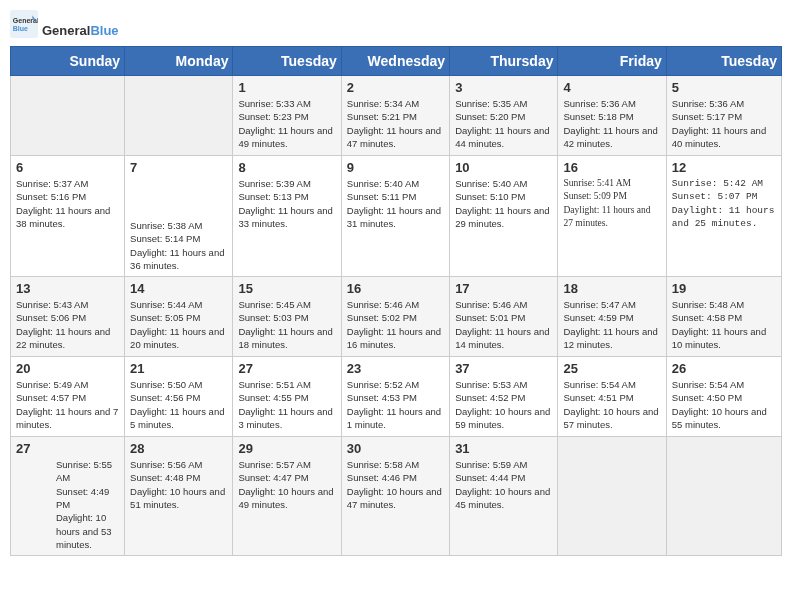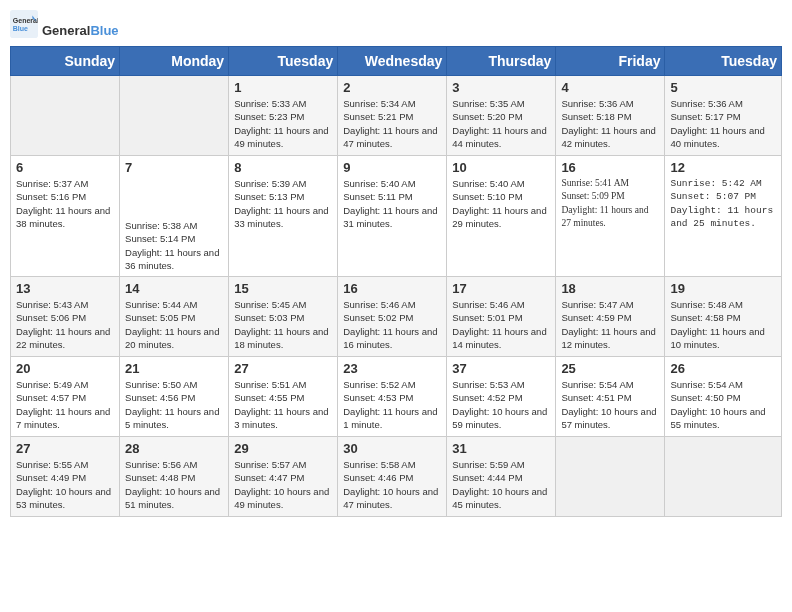--- a/index.html
+++ b/index.html
@@ -277,21 +277,21 @@
         <td>
           <span class="day-num">26</span>
           <div class="day-info" style="white-space: pre-line;">Sunrise: 5:54 AM
 Sunset: 4:50 PM
 Daylight: 10 hours and 55 minutes.</div>
         </td>
       </tr>
       <tr>
         <td>
           <span class="day-num">27</span>
-          <div class="day-info" style="white-space: pre-line;">Sunrise: 5:55 AM
+          <div class="day-info" style="white-space: pre-line; margin-left: 40px;">Sunrise: 5:55 AM
 Sunset: 4:49 PM
 Daylight: 10 hours and 53 minutes.</div>
         </td>
         <td>
           <span class="day-num">28</span>
           <div class="day-info" style="white-space: pre-line;">Sunrise: 5:56 AM
 Sunset: 4:48 PM
 Daylight: 10 hours and 51 minutes.</div>
         </td>
         <td>

